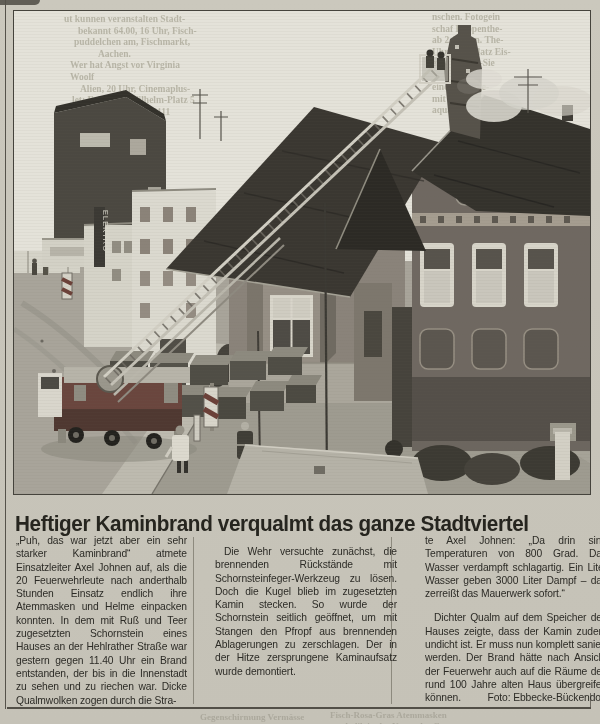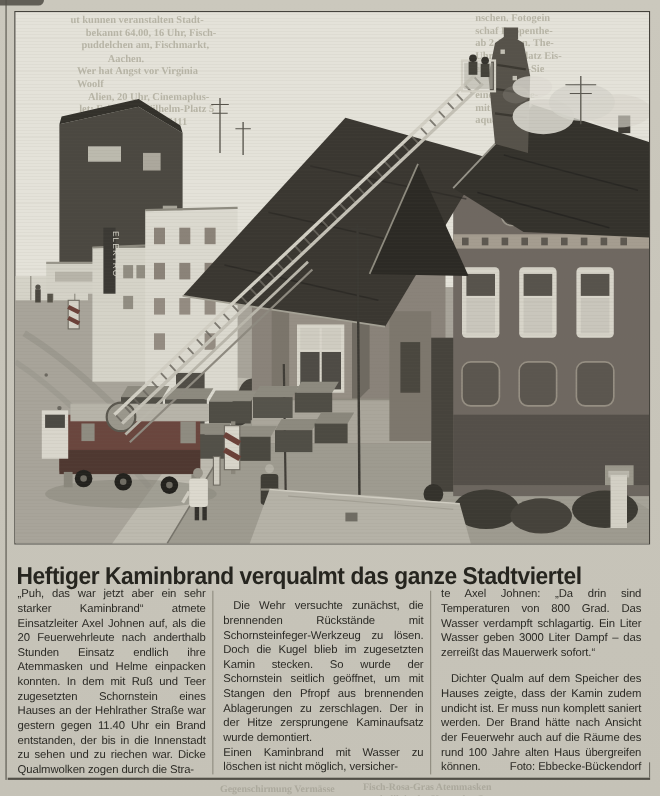--- a/index.html
+++ b/index.html
@@ -39,21 +39,21 @@
   #ghost-bottom-right{left:330px;top:710px;}
   
   #headline{
     position:absolute;left:15px;top:496px;width:575px;
     font-size:22px;font-weight:700;color:#26251f;letter-spacing:-.4px;
     transform:scaleX(.94);transform-origin:left center;white-space:nowrap;
   }
   
   #cols{
     position:absolute;left:16px;top:534px;width:567px;
-    display:grid;grid-template-columns:171px 182px 182px;column-gap:16px;
+    display:grid;grid-template-columns:171px 182px 182px;column-gap:28px;
   }
   .col p{
     margin:0;font-size:10.3px;line-height:13.3px;letter-spacing:-.1px;
     text-align:justify;color:#2c2b26;
   }
   .col p.ind{text-indent:9px;margin-top:11px;}
   .credit{float:right;padding-left:6px;}
 </style>
 </head>
 <body>
@@ -395,21 +395,20 @@
 </div>
 
 <h1 id="headline">Heftiger Kaminbrand verqualmt das ganze Stadtviertel</h1>
 
 <div id="cols">
   <div class="col">
     <p>„Puh, das war jetzt aber ein sehr starker Kaminbrand“ atmete Einsatzleiter Axel Johnen auf, als die 20 Feuerwehrleute nach anderthalb Stunden Einsatz endlich ihre Atemmasken und Helme einpacken konnten. In dem mit Ruß und Teer zugesetzten Schornstein eines Hauses an der Hehlrather Straße war gestern gegen 11.40 Uhr ein Brand entstanden, der bis in die Innenstadt zu sehen und zu riechen war. Dicke Qualmwolken zogen durch die Stra-</p>
   </div>
   <div class="col">
     <p class="ind">Die Wehr versuchte zunächst, die brennenden Rückstände mit Schornsteinfeger-Werkzeug zu lösen. Doch die Kugel blieb im zugesetzten Kamin stecken. So wurde der Schornstein seitlich geöffnet, um mit Stangen den Pfropf aus brennenden Ablagerungen zu zerschlagen. Der in der Hitze zersprungene Kaminaufsatz wurde demontiert.</p>
-    <p>Einen Kaminbrand mit Wasser zu löschen ist nicht möglich, versicher-</p>
   </div>
   <div class="col">
     <p>te Axel Johnen: „Da drin sind Temperaturen von 800 Grad. Das Wasser verdampft schlagartig. Ein Liter Wasser geben 3000 Liter Dampf – das zerreißt das Mauerwerk sofort.“</p>
     <p class="ind"><span>Dichter Qualm auf dem Speicher des Hauses zeigte, dass der Kamin zudem undicht ist. Er muss nun komplett saniert werden. Der Brand hätte nach Ansicht der Feuerwehr auch auf die Räume des rund 100 Jahre alten Haus übergreifen können.</span> <span class="credit">Foto: Ebbecke-Bückendorf</span></p>
   </div>
 </div>
 
 <div class="ghost-paper" id="ghost-bottom-mid">Gegenschirmung      Vermässe</div>
 <div class="ghost-paper" id="ghost-bottom-right">
   <div>Fisch-Rosa-Gras      Atemmasken</div>

